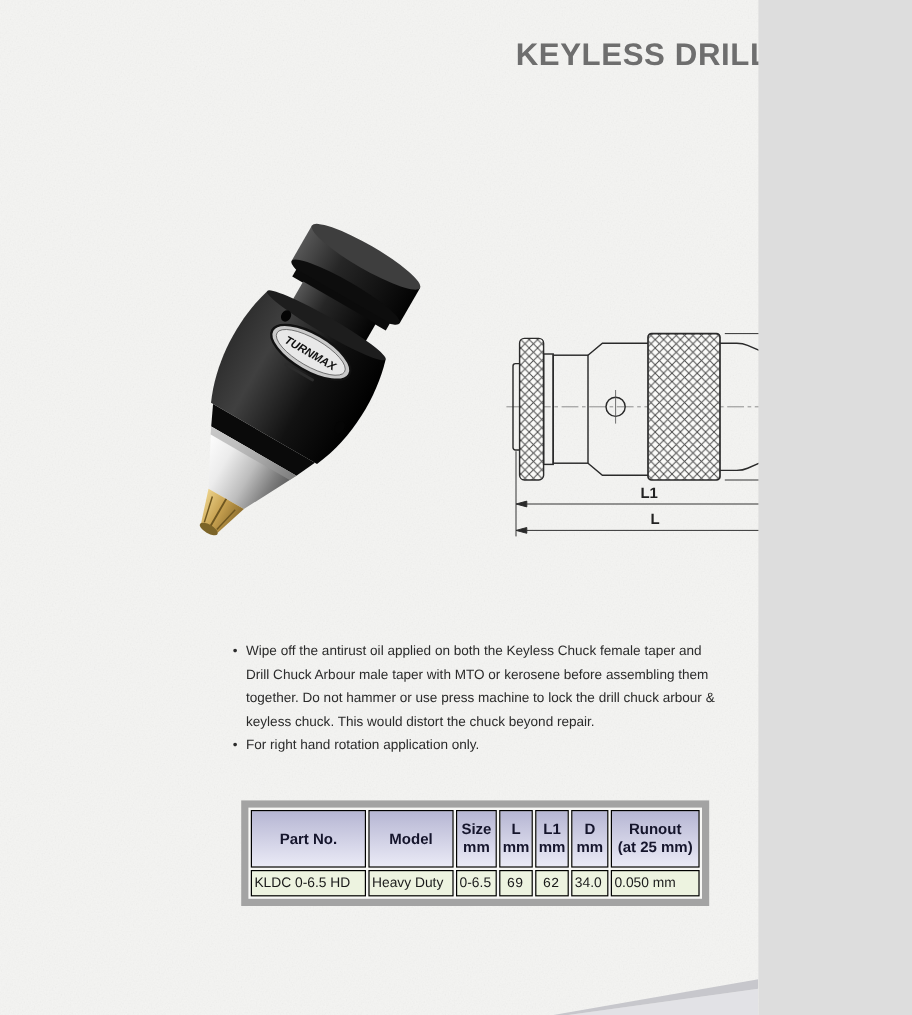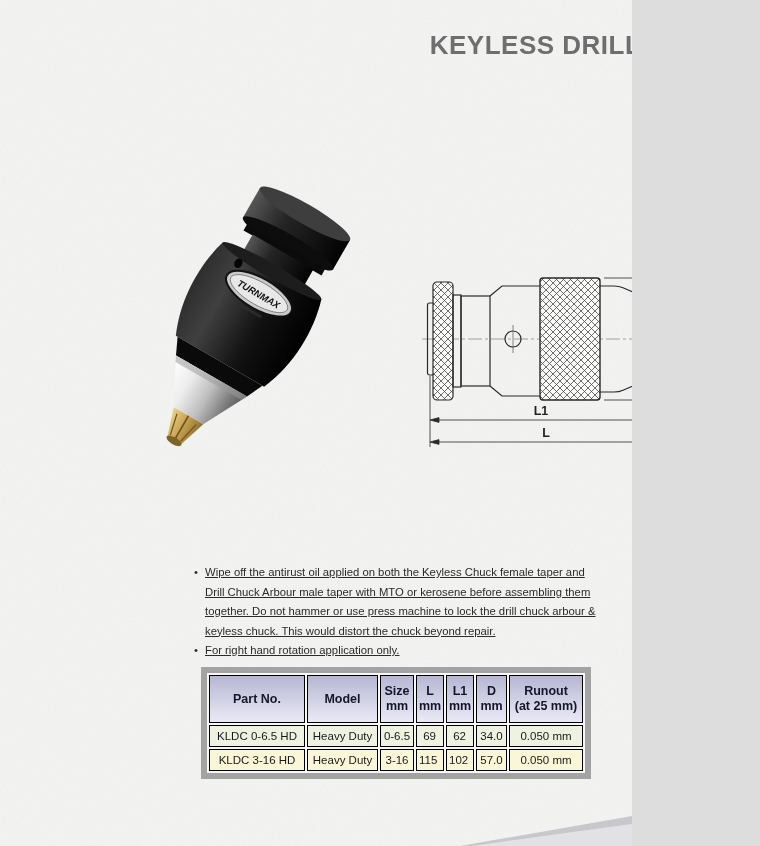--- a/index.html
+++ b/index.html
@@ -10,42 +10,42 @@
 
   .page-title{
     position:absolute;top:30px;right:15px;
     font-size:26px;font-weight:bold;color:var(--title-color,#6e6e6e);
     letter-spacing:.5px;white-space:nowrap;
   }
 
   .photo-wrap{position:absolute;left:103px;top:180px;width:272px;height:292px;}
   .drawing-wrap{position:absolute;left:420px;top:248px;width:332px;height:208px;}
 
-  .notes{position:absolute;left:194px;top:563px;width:402px;margin:0;padding:0;list-style:none;
-    font-size:11.3px;line-height:19.5px;color:#2b2b2b;text-decoration:underline;}
+  .notes{position:absolute;left:194px;top:534px;width:402px;margin:0;padding:0;list-style:none;
+    font-size:11.3px;line-height:19.5px;color:#2b2b2b;}
   .notes li{position:relative;padding-left:11px;margin:0;}
   .notes li::before{content:"\2022";position:absolute;left:0;top:0;}
 
   table.spec{
     position:absolute;left:201px;top:667px;width:366px;
     border:6px solid #a3a3a3;border-spacing:2px;background:#f7f7f5;
     table-layout:fixed;
   }
   table.spec th,table.spec td{border:1px solid #000;overflow:hidden;}
   table.spec th{
     background:linear-gradient(to bottom,var(--hdr-top,#b7b7d4),var(--hdr-bottom,#e9e9f6));
     font-size:12.5px;font-weight:bold;color:#15152c;
     white-space:pre-line;line-height:1.2;padding:4px 1px;vertical-align:middle;text-align:center;
     height:38px;
   }
   table.spec td{
-    font-size:11.5px;color:#1a1a1a;text-align:center;vertical-align:middle;
+    font-size:11.5px;color:#1a1a1a;text-align:left;vertical-align:middle;
     height:18px;padding:1px 2px;white-space:nowrap;
   }
-  table.spec td.c3,table.spec td.c4{text-align:right;padding-right:7px;}
+  table.spec td.c3,table.spec td.c4{text-align:right;padding-right:7px;font-family:Liberation Mono, monospace;}
   col.c0{width:96px;}col.c1{width:71px;}col.c2{width:34px;}
   col.c3{width:28px;}col.c4{width:28px;}col.c5{width:31px;}col.c6{width:74px;}
 
   .curl{position:absolute;right:0;bottom:0;width:172px;height:36px;z-index:2;pointer-events:none;}
 </style>
 </head>
 <body>
 
 <div class="page">
 
@@ -225,29 +225,20 @@
       <tbody>
           <tr style="background: rgb(237, 243, 224);">
             <td class="c0">KLDC 0-6.5 HD</td>
             <td class="c1">Heavy Duty</td>
             <td class="c2">0-6.5</td>
             <td class="c3">69</td>
             <td class="c4">62</td>
             <td class="c5">34.0</td>
             <td class="c6">0.050 mm</td>
           </tr>
-          <tr style="background: rgb(250, 247, 217);">
-            <td class="c0">KLDC 3-16 HD</td>
-            <td class="c1">Heavy Duty</td>
-            <td class="c2">3-16</td>
-            <td class="c3">115</td>
-            <td class="c4">102</td>
-            <td class="c5">57.0</td>
-            <td class="c6">0.050 mm</td>
-          </tr>
         </tbody>
     </table>
   </div>
 
   <svg class="curl" width="172" height="36" viewBox="0 0 172 36">
     <polygon points="12,36 172,14 172,36" fill="#e2e2e6"></polygon>
     <polygon points="0,36 172,6 172,14 12,36" fill="#c7c7cc"></polygon>
   </svg>
 </div>
 

